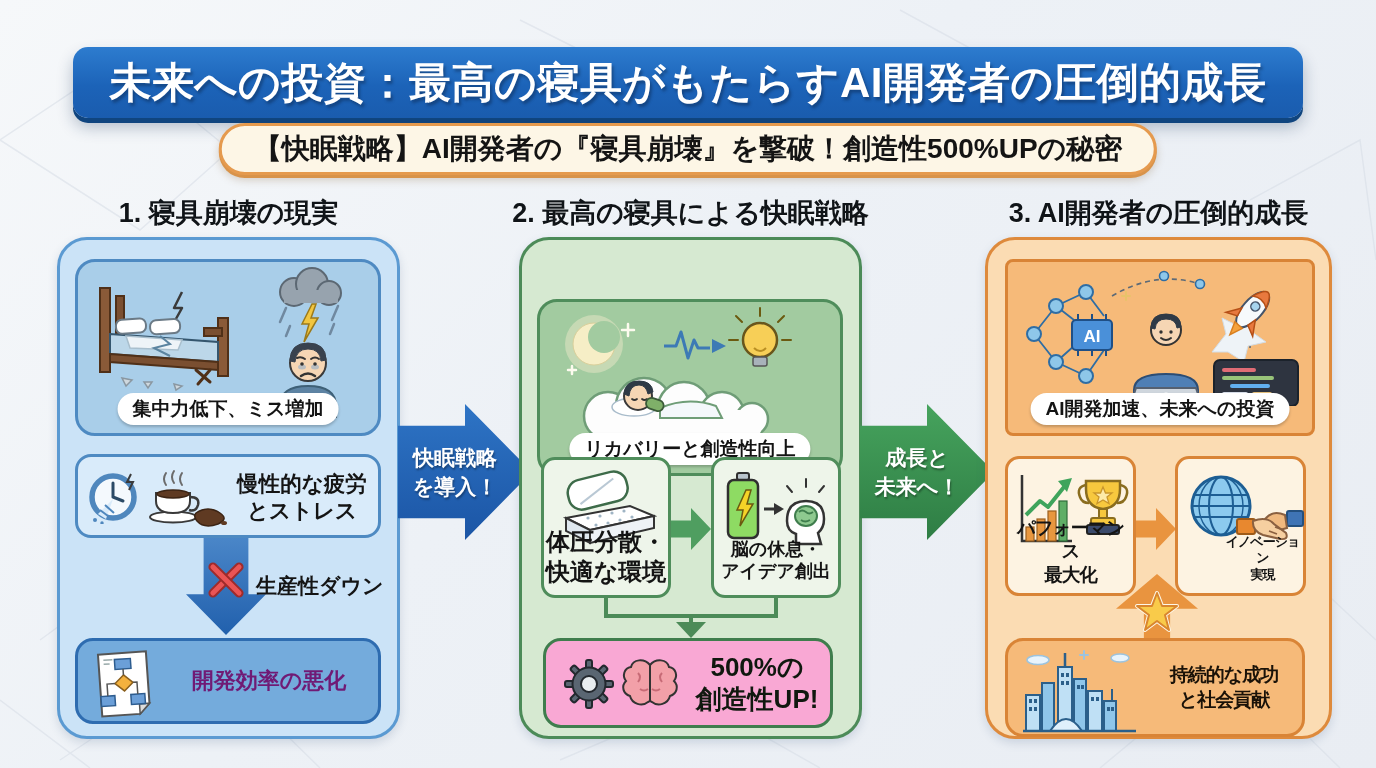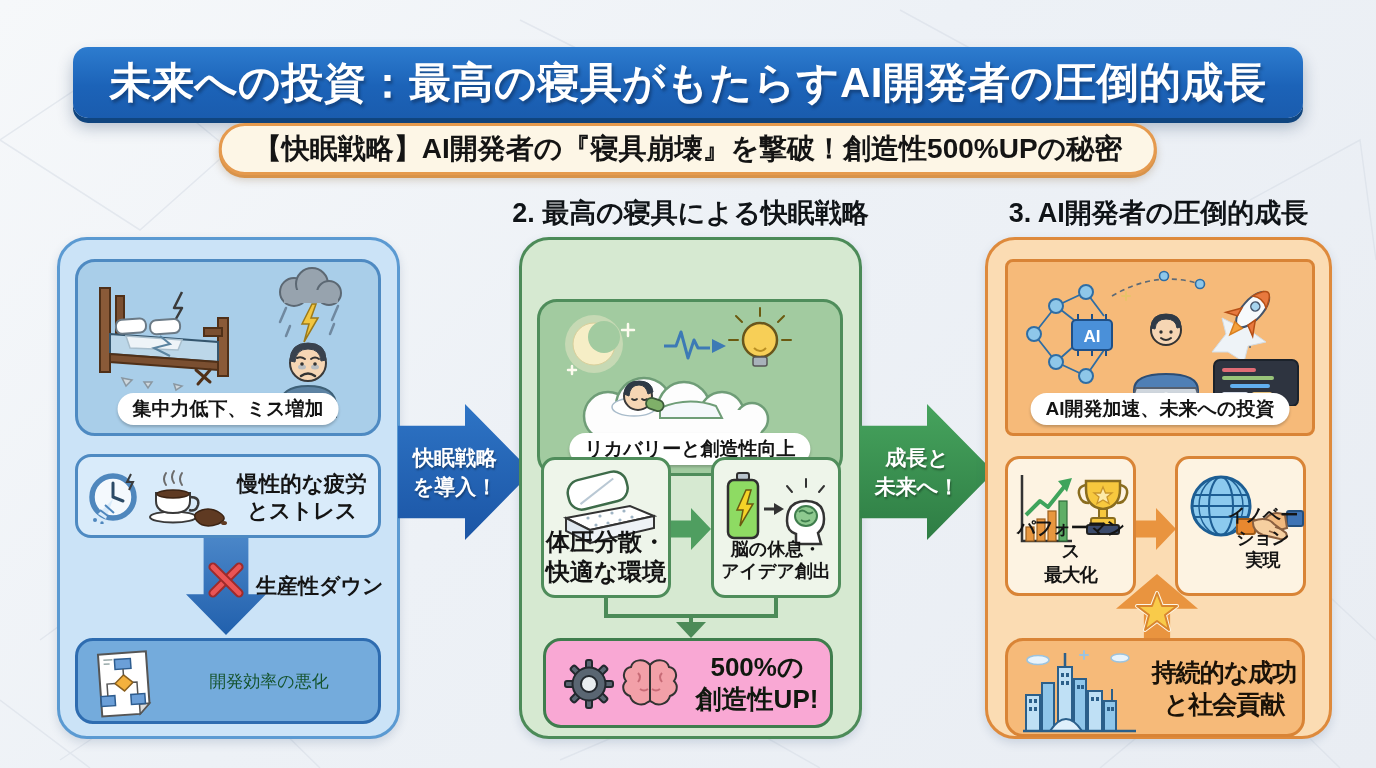--- a/index.html
+++ b/index.html
@@ -49,21 +49,21 @@
 
   
   .p1-card1{left:15px;top:19px;width:306px;height:177px;background:#a9cee9;border:3px solid #4e8ac2;border-radius:20px;padding-left:24px;}
   .p1-card2{left:15px;top:214px;width:306px;height:84px;background:#d9ebfa;border:3px solid #4e8ac2;border-radius:16px;}
   .p1-down-arrow{left:126px;top:298px;width:80px;height:97px;
     clip-path:polygon(22% 0,78% 0,78% 58%,100% 58%,50% 100%,0 58%,22% 58%);
     background:linear-gradient(180deg,#4a86c8,#2160ad);}
   .p1-flow-label{left:196px;top:332px;width:136px;font-weight:bold;font-size:21px;color:#141414;}
   .p1-card3{left:15px;top:398px;width:306px;height:86px;background:#74abdc;border:3px solid #2e6cb0;
     border-radius:18px;display:flex;align-items:center;}
-  .p1-card3-label{position:absolute;left:86px;width:210px;text-align:center;font-weight:normal;font-size:17px;color:#14532d;}
+  .p1-card3-label{position:absolute;left:86px;width:210px;text-align:center;font-weight:bold;font-size:22px;color:#701a75;}
 
   
   .p2-card1{left:15px;top:19px;width:306px;height:177px;background:#a2cba0;border:3px solid #4f8d5b;border-radius:20px;margin-top:40px;}
   .p2-small{width:130px;height:141px;background:#eef5ea;border:3px solid #4f8d5b;border-radius:14px;}
   .p2-card2{left:19px;top:217px;}
   .p2-card3{left:189px;top:217px;}
   .small-arrow{width:40px;height:42px;
     clip-path:polygon(0 30%,50% 30%,50% 0,100% 50%,50% 100%,50% 70%,0 70%);}
   .p2-mid-arrow{left:149px;top:268px;background:#4f9e60;}
   .conn{background:#4c8b58;}
@@ -74,21 +74,21 @@
   
   .p3-card1{left:17px;top:19px;width:310px;height:177px;background:#f6ba79;border:3px solid #d98436;border-radius:8px;}
   .p3-small{width:131px;height:140px;background:#fdf3e2;border:3px solid #d98436;border-radius:14px;}
   .p3-card2{left:17px;top:216px;}
   .p3-card3{left:187px;top:216px;}
   .p3-mid-arrow{left:148px;top:268px;background:#e9943f;}
   .p3-up-arrow{left:128px;top:334px;width:82px;height:67px;background:#e9943f;
     clip-path:polygon(50% 0,100% 52%,66% 52%,66% 100%,34% 100%,34% 52%,0 52%);}
   .p3-card4{left:17px;top:398px;width:300px;height:99px;background:#f6ba79;border:3px solid #d98436;
     border-radius:18px;display:flex;align-items:center;}
-  .p3-card4-label{position:absolute;left:138px;width:156px;text-align:center;font-weight:bold;font-size:25px;color:#1a1208;line-height:1.28;letter-spacing:-1px;}
+  .p3-card4-label{position:absolute;left:138px;width:156px;text-align:center;font-weight:bold;font-size:19px;color:#1a1208;line-height:1.28;letter-spacing:-1px;}
 </style>
 </head>
 <body>
 
 <div id="stage">
 
   <svg class="abs" width="1376" height="768" style="left:0;top:0;opacity:.55;">
     <g fill="none" stroke="#d7dde6" stroke-width="1.5">
       <path d="M0,140 L120,60 L230,150 L140,230 Z"></path>
       <path d="M40,640 L150,560 M60,760 L210,660 L320,768 M0,700 L90,768"></path>
@@ -99,20 +99,21 @@
     </g>
   </svg>
 
   <div class="abs title-banner">
     <div class="title-text">未来への投資：最高の寝具がもたらすAI開発者の圧倒的成長</div>
   </div>
   <div class="abs subtitle-banner">
     <div class="subtitle-text">【快眠戦略】AI開発者の『寝具崩壊』を撃破！創造性500%UPの秘密</div>
   </div>
 
+  <div class="abs col-header" style="left:27px;">1. 寝具崩壊の現実</div>
   <div class="abs col-header" style="left:489px;">2. 最高の寝具による快眠戦略</div>
   <div class="abs col-header" style="left:957px;">3. AI開発者の圧倒的成長</div>
 
   <div class="abs panel panel-problem">
 
     <div class="card p1-card1">
       <svg class="abs" style="left:8px;top:16px;" width="160" height="115" viewBox="0 0 160 115">
         <polyline points="96,14 88,30 96,30 86,48" fill="none" stroke="#3a3a3a" stroke-width="2.5" stroke-linejoin="round"></polyline>
         <rect x="30" y="18" width="8" height="60" fill="#7a4f31" stroke="#503018" stroke-width="2"></rect>
         <rect x="14" y="10" width="10" height="84" fill="#8a5a38" stroke="#503018" stroke-width="2"></rect>
@@ -422,21 +423,21 @@
           <path d="M14,26 h52 M11,37 h58 M14,48 h52" stroke="#1d5e94" stroke-width="2"></path>
         </g>
         <g>
           <rect x="56" y="50" width="18" height="15" rx="2" fill="#e8882f" stroke="#9e5a17" stroke-width="2"></rect>
           <rect x="106" y="42" width="16" height="15" rx="2" fill="#3f74b5" stroke="#24507e" stroke-width="2"></rect>
           <path d="M104,46 q-12,-5 -19,3 l-7,7 q8,9 17,6 l11,-3 z" fill="#f0b97f" stroke="#8a6040" stroke-width="2"></path>
           <path d="M72,52 q14,-5 21,3 l12,9 q3,7 -6,6 l-17,-4 q-11,-4 -10,-14 z" fill="#f6cfa0" stroke="#8a6040" stroke-width="2"></path>
           <path d="M88,62 l8,3 M94,58 l8,3" stroke="#8a6040" stroke-width="1.6"></path>
         </g>
       </svg>
-      <div class="cap2" style="bottom:21px;font-size:18px;letter-spacing:-1px;padding-left:44px;">
+      <div class="cap2" style="bottom:10px;font-size:13px;letter-spacing:-1px;padding-left:44px;">
         <span style="display:block">イノベーション</span>
         <span style="display:block">実現</span>
       </div>
     </div>
 
     <div class="abs p3-up-arrow"></div>
     <svg class="abs" style="left:146px;top:350px;" width="46" height="46" viewBox="0 0 46 46">
       <polygon points="23,3 28,16 43,16 31,25 35,40 23,31 11,40 15,25 3,16 18,16" fill="#f9cb4a" stroke="#fdf6e6" stroke-width="4" stroke-linejoin="round"></polygon>
       <polygon points="23,3 28,16 43,16 31,25 35,40 23,31 11,40 15,25 3,16 18,16" fill="#f9cb4a" stroke="#d9862f" stroke-width="2" stroke-linejoin="round"></polygon>
     </svg>

